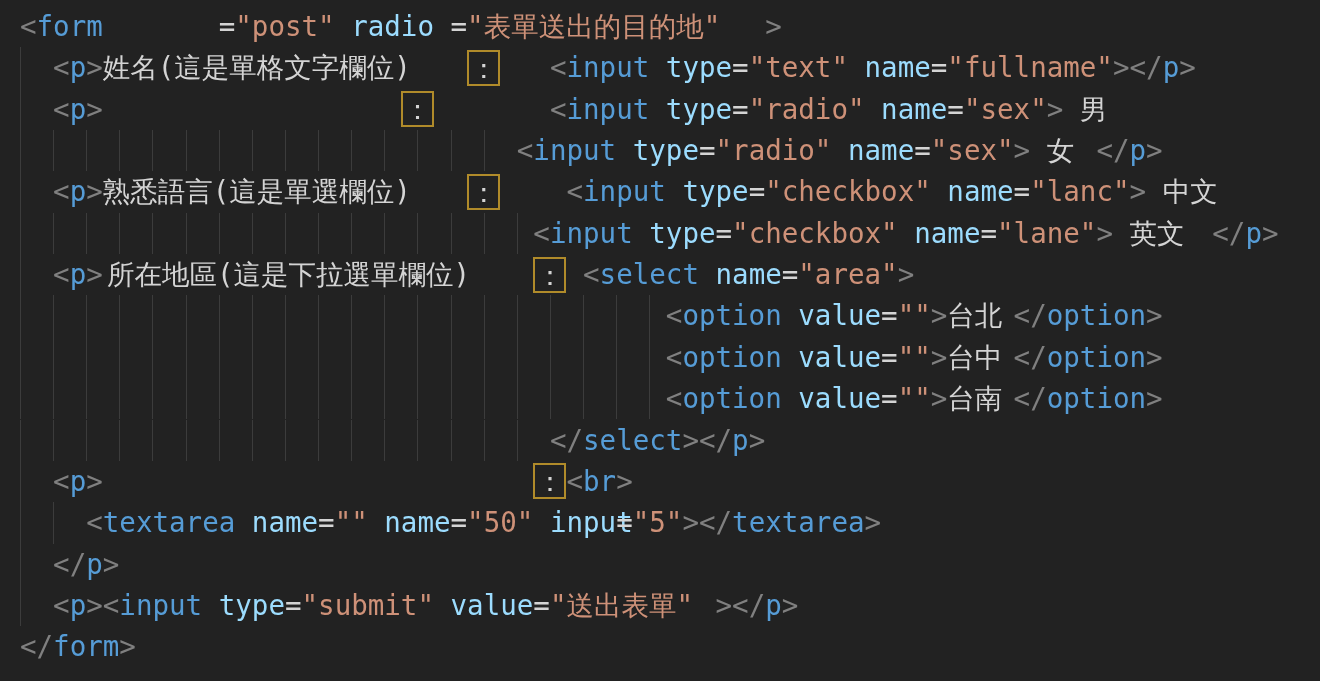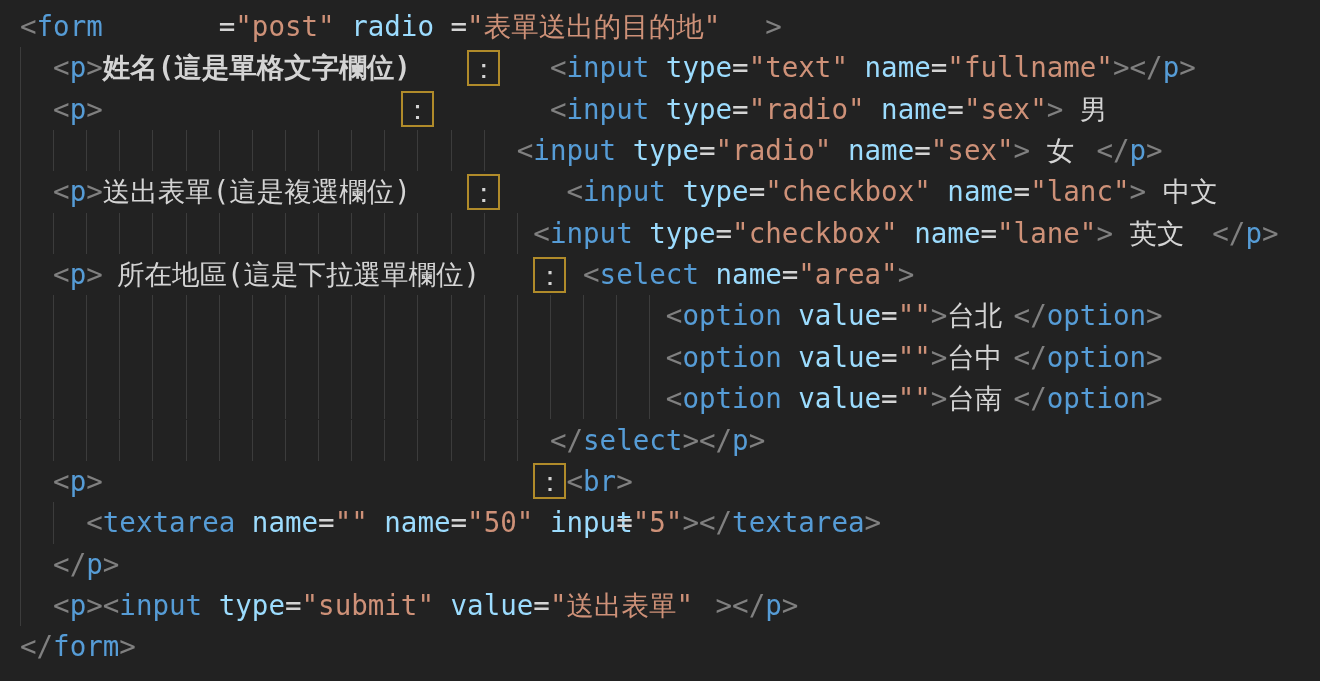--- a/index.html
+++ b/index.html
@@ -69,21 +69,21 @@
         <span class="tok a" style="left: 351.2px; width: 99.36px;">radio</span>
         <span class="tok o" style="left: 450.56px; width: 16.56px;">=</span>
         <span class="tok s" style="left: 467.12px; width: 298.08px;">"表單送出的目的地"</span>
         <span class="tok p" style="left: 765.2px; width: 16.56px;">&gt;</span>
       </div>
       <div class="line" style="top: 47.35px;">
         <div class="guide" style="left: 20px;"></div>
         <span class="tok p" style="left: 53.12px; width: 16.56px;">&lt;</span>
         <span class="tok t" style="left: 69.68px; width: 16.56px;">p</span>
         <span class="tok p" style="left: 86.24px; width: 16.56px;">&gt;</span>
-        <span class="tok x" style="left: 102.8px; width: 364.32px; font-weight: bold;">姓名(這是單格文字欄位)</span>
+        <span class="tok x" style="left: 102.8px; width: 364.32px;">姓名(這是單格文字欄位)</span>
         <span class="tok b" style="left: 467.12px; width: 33.12px;">：</span>
         <span class="tok p" style="left: 549.92px; width: 16.56px;">&lt;</span>
         <span class="tok t" style="left: 566.48px; width: 82.8px;">input</span>
         <span class="tok a" style="left: 665.84px; width: 66.24px;">type</span>
         <span class="tok o" style="left: 732.08px; width: 16.56px;">=</span>
         <span class="tok s" style="left: 748.64px; width: 99.36px;">"text"</span>
         <span class="tok a" style="left: 864.56px; width: 66.24px;">name</span>
         <span class="tok o" style="left: 930.8px; width: 16.56px;">=</span>
         <span class="tok s" style="left: 947.36px; width: 165.6px;">"fullname"</span>
         <span class="tok p" style="left: 1112.96px; width: 16.56px;">&gt;</span>
@@ -136,21 +136,21 @@
         <span class="tok x" style="left: 1046.72px; width: 33.12px;">女</span>
         <span class="tok p" style="left: 1096.4px; width: 33.12px;">&lt;/</span>
         <span class="tok t" style="left: 1129.52px; width: 16.56px;">p</span>
         <span class="tok p" style="left: 1146.08px; width: 16.56px;">&gt;</span>
       </div>
       <div class="line" style="top: 171.4px;">
         <div class="guide" style="left: 20px;"></div>
         <span class="tok p" style="left: 53.12px; width: 16.56px;">&lt;</span>
         <span class="tok t" style="left: 69.68px; width: 16.56px;">p</span>
         <span class="tok p" style="left: 86.24px; width: 16.56px;">&gt;</span>
-        <span class="tok x" style="left: 102.8px; width: 364.32px;">送出表單(這是複選欄位)</span>
+        <span class="tok x" style="left: 102.8px; width: 364.32px;">熟悉語言(這是單選欄位)</span>
         <span class="tok b" style="left: 467.12px; width: 33.12px;">：</span>
         <span class="tok p" style="left: 566.48px; width: 16.56px;">&lt;</span>
         <span class="tok t" style="left: 583.04px; width: 82.8px;">input</span>
         <span class="tok a" style="left: 682.4px; width: 66.24px;">type</span>
         <span class="tok o" style="left: 748.64px; width: 16.56px;">=</span>
         <span class="tok s" style="left: 765.2px; width: 165.6px;">"checkbox"</span>
         <span class="tok a" style="left: 947.36px; width: 66.24px;">name</span>
         <span class="tok o" style="left: 1013.6px; width: 16.56px;">=</span>
         <span class="tok s" style="left: 1030.16px; width: 99.36px;">"lanc"</span>
         <span class="tok p" style="left: 1129.52px; width: 16.56px;">&gt;</span>
@@ -185,21 +185,21 @@
         <span class="tok x" style="left: 1129.52px; width: 66.24px;">英文</span>
         <span class="tok p" style="left: 1212.32px; width: 33.12px;">&lt;/</span>
         <span class="tok t" style="left: 1245.44px; width: 16.56px;">p</span>
         <span class="tok p" style="left: 1262px; width: 16.56px;">&gt;</span>
       </div>
       <div class="line" style="top: 254.1px;">
         <div class="guide" style="left: 20px;"></div>
         <span class="tok p" style="left: 53.12px; width: 16.56px;">&lt;</span>
         <span class="tok t" style="left: 69.68px; width: 16.56px;">p</span>
         <span class="tok p" style="left: 86.24px; width: 16.56px;">&gt;</span>
-        <span class="tok x" style="left: 117px; width: 430.56px;">所在地區(這是下拉選單欄位)</span>
+        <span class="tok x" style="left: 107px; width: 430.56px;">所在地區(這是下拉選單欄位)</span>
         <span class="tok b" style="left: 533.36px; width: 33.12px;">：</span>
         <span class="tok p" style="left: 583.04px; width: 16.56px;">&lt;</span>
         <span class="tok t" style="left: 599.6px; width: 99.36px;">select</span>
         <span class="tok a" style="left: 715.52px; width: 66.24px;">name</span>
         <span class="tok o" style="left: 781.76px; width: 16.56px;">=</span>
         <span class="tok s" style="left: 798.32px; width: 99.36px;">"area"</span>
         <span class="tok p" style="left: 897.68px; width: 16.56px;">&gt;</span>
       </div>
       <div class="line" style="top: 295.45px;">
         <div class="guide" style="left: 20px;"></div>

